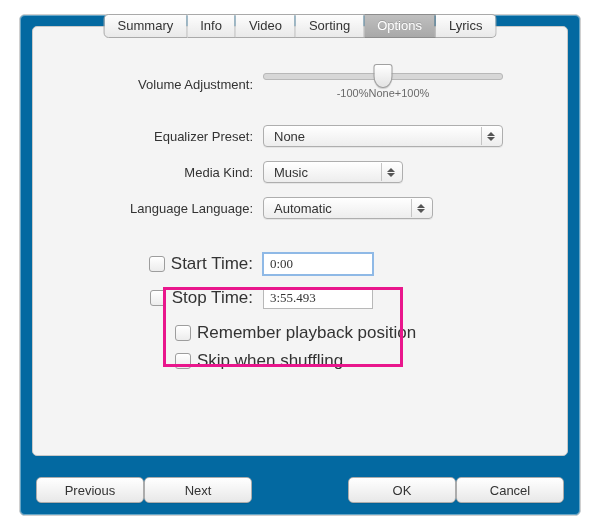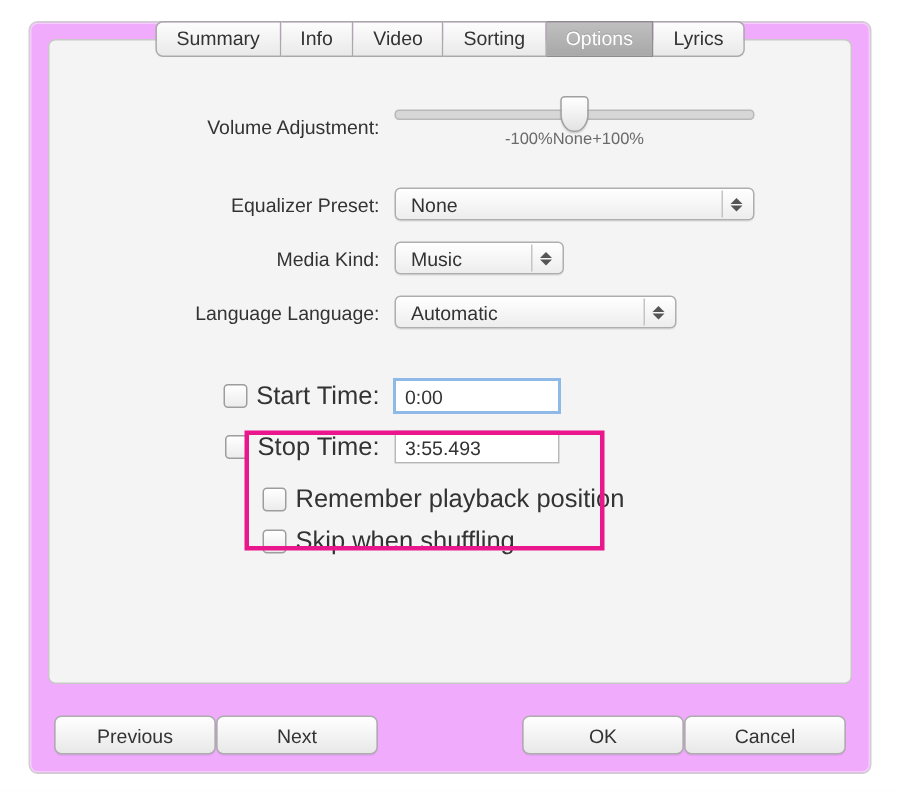--- a/index.html
+++ b/index.html
@@ -11,21 +11,21 @@
     font-family: "Lucida Grande", "Helvetica Neue", Arial, sans-serif;
     font-size: 13px;
     color: #333;
     -webkit-font-smoothing: antialiased;
   }
   .dialog {
     position: relative;
     width: 560px;
     height: 500px;
     margin: 14px auto 0 auto;
-    background: #f0abfc;
+    background: #0369a1;
     border: 1px solid #d0d0d0;
     border-radius: 6px;
     box-shadow: inset 0 0 0 1px rgba(255,255,255,0.4);
   }
 
   
   .tabbar {
     position: absolute;
     top: -1px;
     left: 50%;
@@ -148,20 +148,21 @@
   .rating-box .dot {
     width: 4px; height: 4px; background: #d7d7d7; border-radius: 50%;
   }
 
   
   .textfield {
     height: 22px; width: 110px;
     background: #ffffff; border: 1px solid #b8b8b8;
     padding: 0 6px; font-size: 13px; color: #333;
     box-sizing: border-box;
+    font-family: Liberation Serif, serif;
   }
   .textfield.focused {
     outline: 2px solid #8fb9e6;
     outline-offset: -1px;
   }
 
   
   .chk {
     width: 14px; height: 14px;
     background: linear-gradient(#ffffff,#ececec);
@@ -246,34 +247,34 @@
               <span class="up"></span>
               <span class="down"></span>
             </span>
         </div>
       </div>
     </div>
 
     <div class="row">
       <div class="label">Media Kind:</div>
       <div class="control">
-        <div class="popup" style="width:113px">
+        <div class="popup" style="width:140px">
           <span>Music</span>
           <span class="arrows">
               <span class="up"></span>
               <span class="down"></span>
             </span>
         </div>
       </div>
     </div>
 
     <div class="row">
       <div class="label">Language Language:</div>
       <div class="control">
-        <div class="popup" style="width:188px">
+        <div class="popup" style="width:170px">
           <span>Automatic</span>
           <span class="arrows">
               <span class="up"></span>
               <span class="down"></span>
             </span>
         </div>
       </div>
     </div>
 
     <div class="section-spacer"></div>

